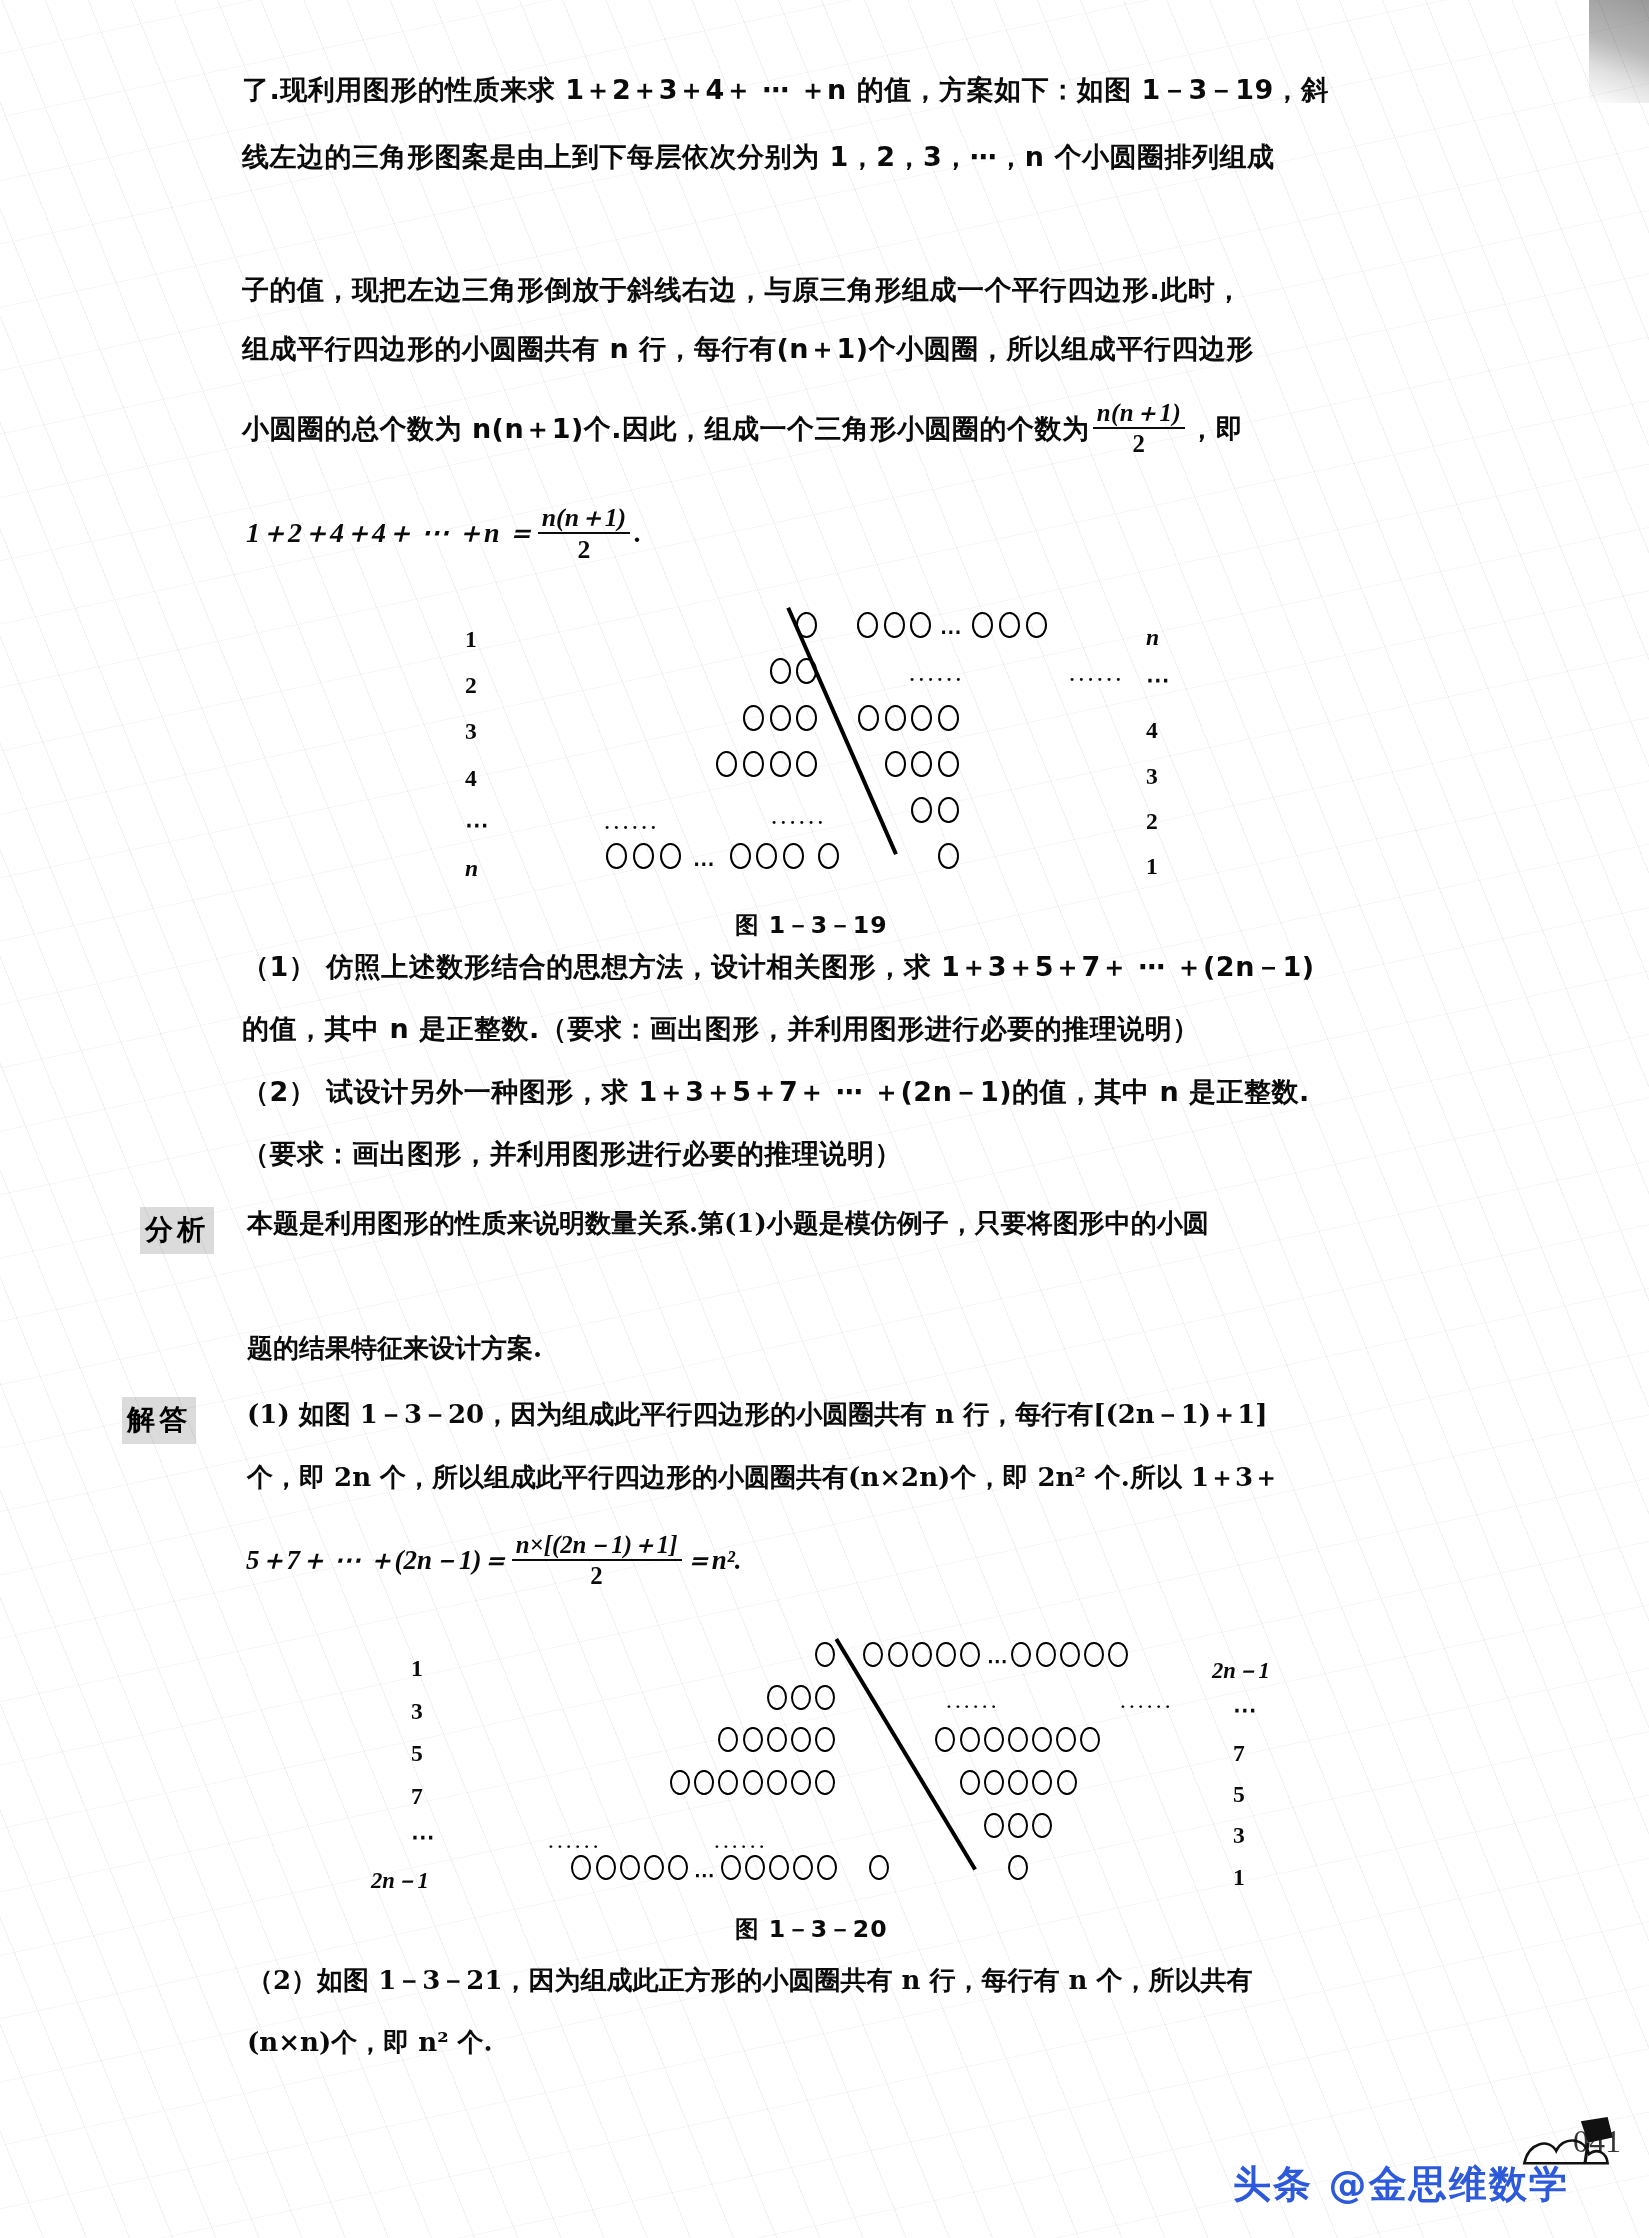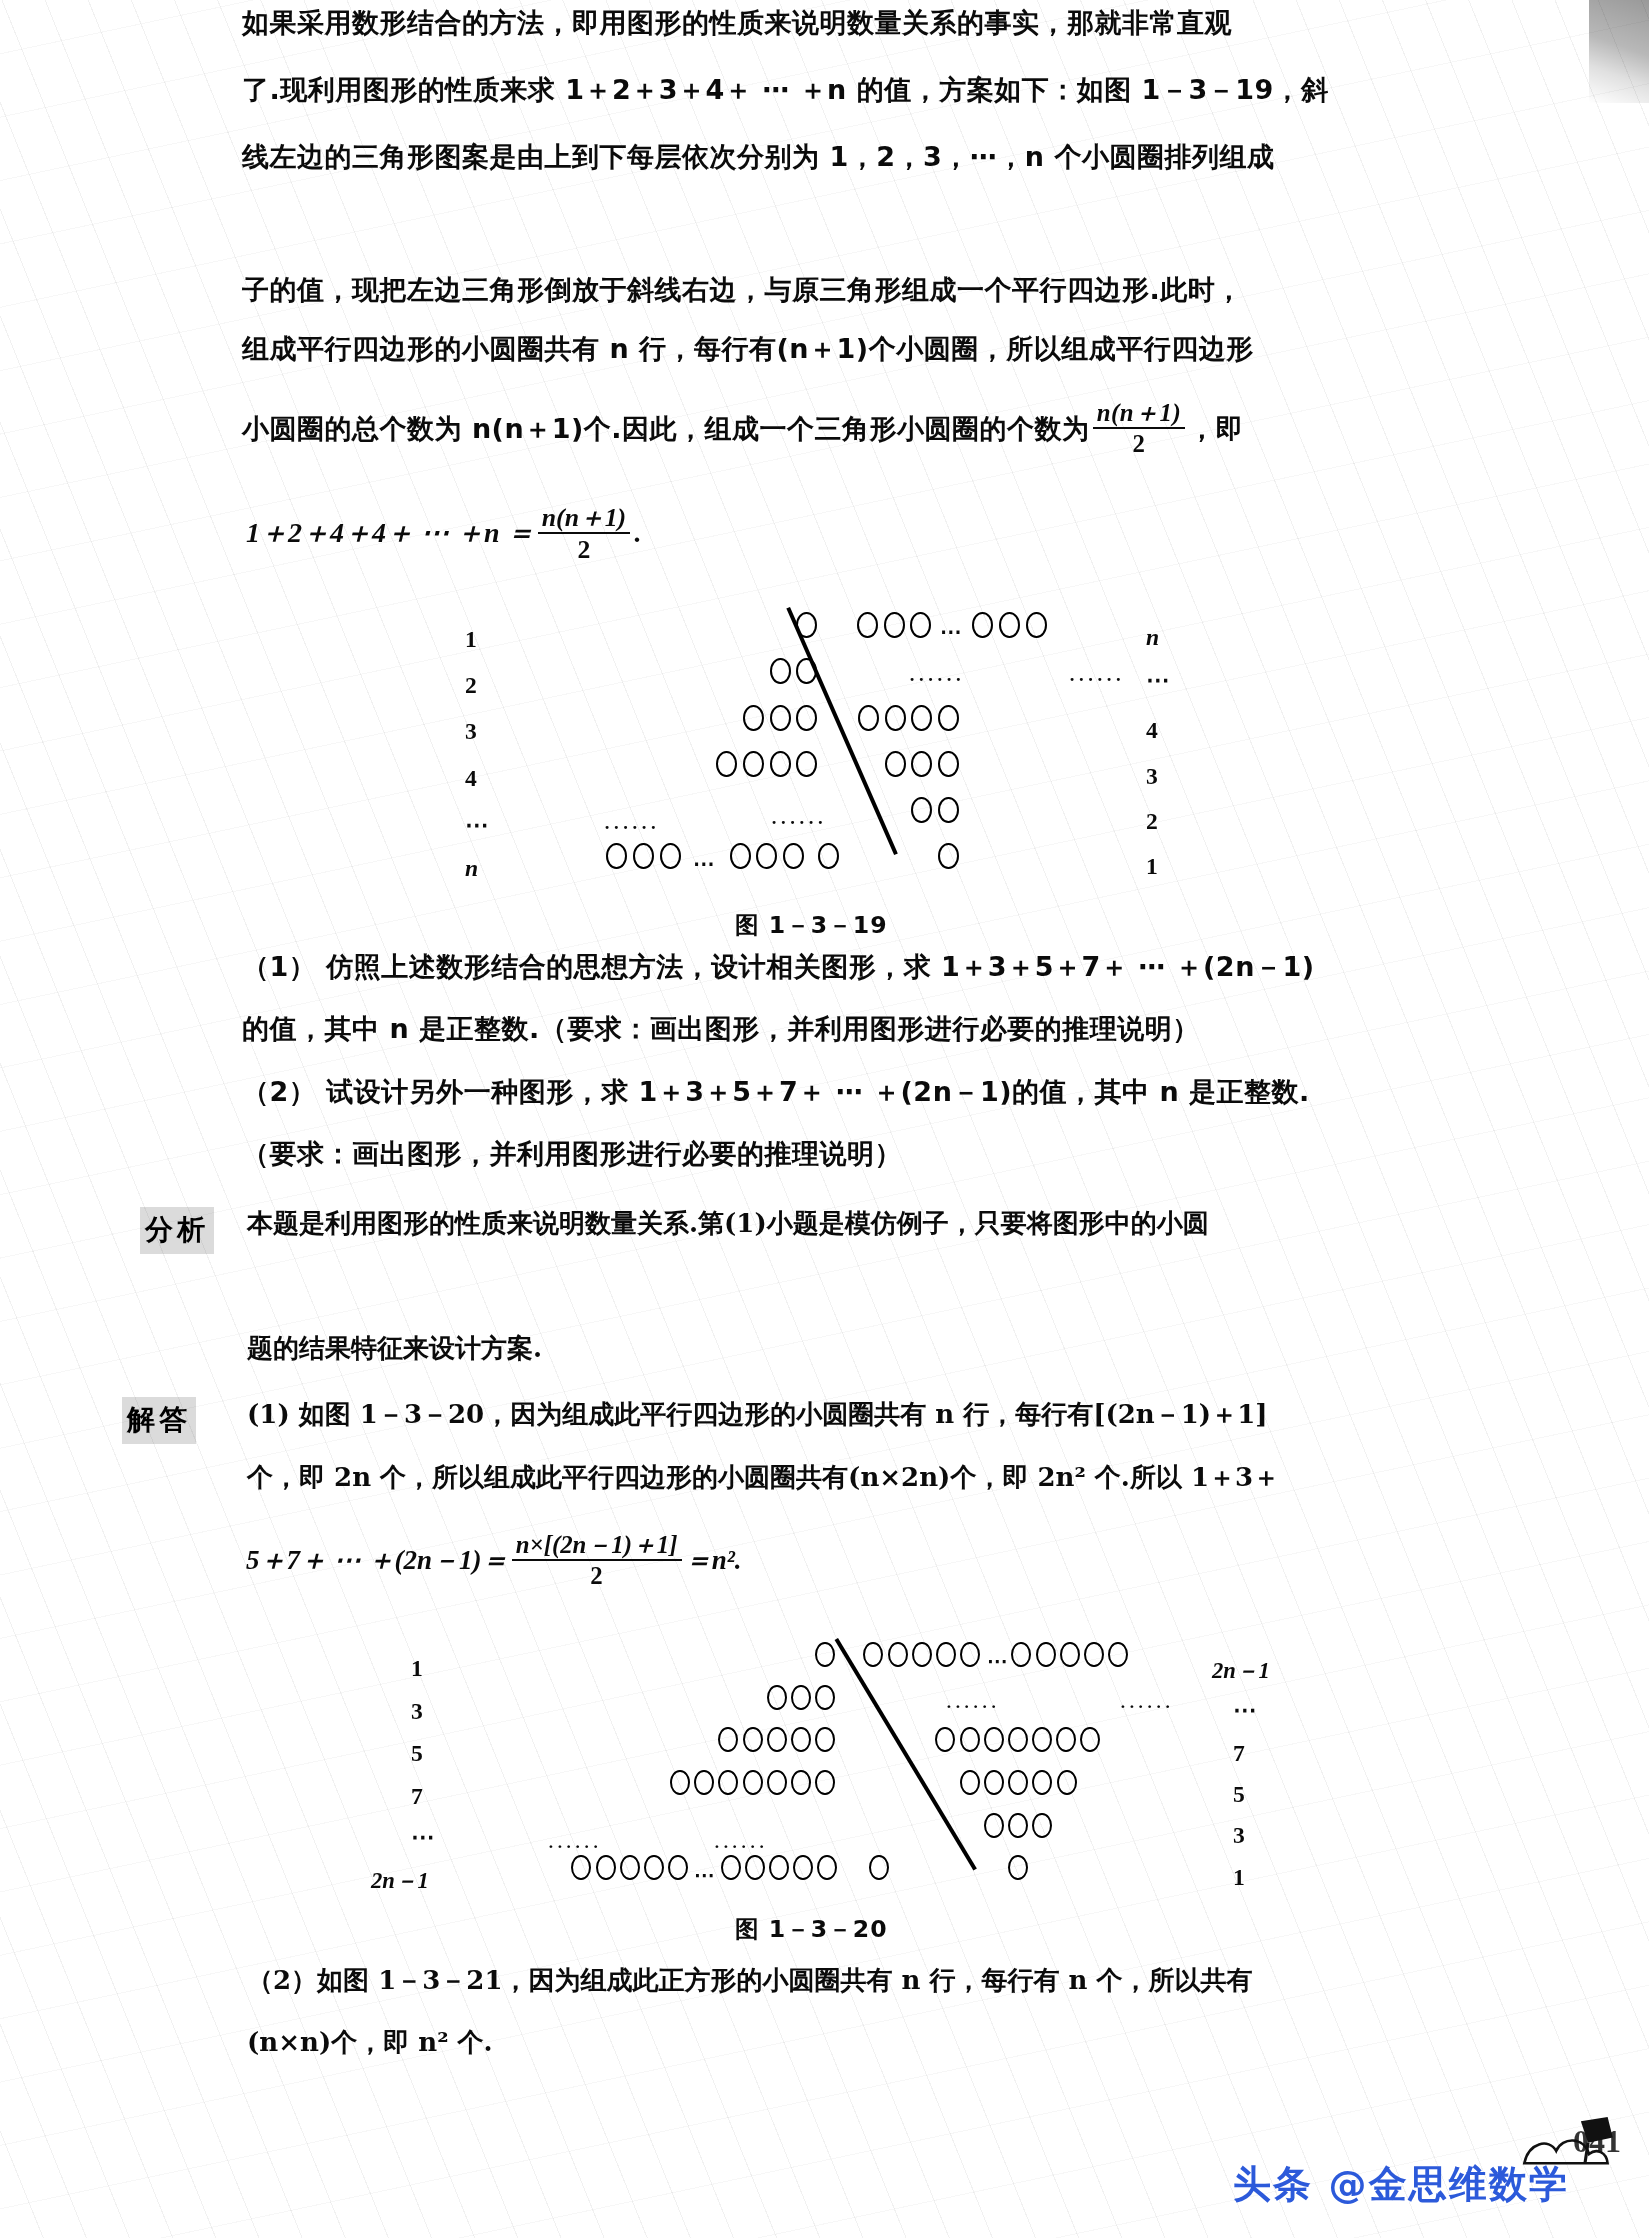--- a/index.html
+++ b/index.html
@@ -81,33 +81,32 @@
 
   
   .watermark{
     position:absolute;z-index:4;display:flex;align-items:center;
     font-family:"DejaVu Sans","Liberation Sans",sans-serif;
     font-weight:900;font-size:38px;letter-spacing:2.1px;color:#1d4ed8;
     opacity:0.93;white-space:nowrap;
   }
   .wm-cap{position:absolute;z-index:5;}
   .page-num{
-    position:absolute;z-index:3;font-size:32px;font-weight:700;
+    position:absolute;z-index:3;font-size:32px;font-weight:400;
     font-family:"Liberation Serif","DejaVu Serif",serif;color:#111;opacity:.85;
   }
 </style>
 </head>
 <body>
 
 <div class="paper-texture"></div>
 <div class="corner-tab"></div>
 
 <div class="page">
 
-  <div class="body-line" style="left:242px;top:9.3px;">如果采用数形结合的方法，即用图形的性质来说明数量关系的事实，那就非常直观</div>
   <div class="body-line" style="left:242px;top:76px;">了.现利用图形的性质来求 1＋2＋3＋4＋ ⋯ ＋n 的值，方案如下：如图 1－3－19，斜</div>
   <div class="body-line" style="left:242px;top:143px;">线左边的三角形图案是由上到下每层依次分别为 1，2，3，⋯，n 个小圆圈排列组成</div>
   <div class="body-line" style="left:242px;top:276px;">子的值，现把左边三角形倒放于斜线右边，与原三角形组成一个平行四边形.此时，</div>
   <div class="body-line" style="left:242px;top:335px;">组成平行四边形的小圆圈共有 n 行，每行有(n＋1)个小圆圈，所以组成平行四边形</div>
 
   <div class="body-line" style="left:242px;top:402px;">
     <span>小圆圈的总个数为 n(n＋1)个.因此，组成一个三角形小圆圈的个数为</span><span class="frac"><span class="top mathit">n(n＋1)</span><span class="bar"></span><span class="bot num">2</span></span><span>，即</span>
   </div>
 
   <div class="display-eq" style="left:246px;top:506px;">

